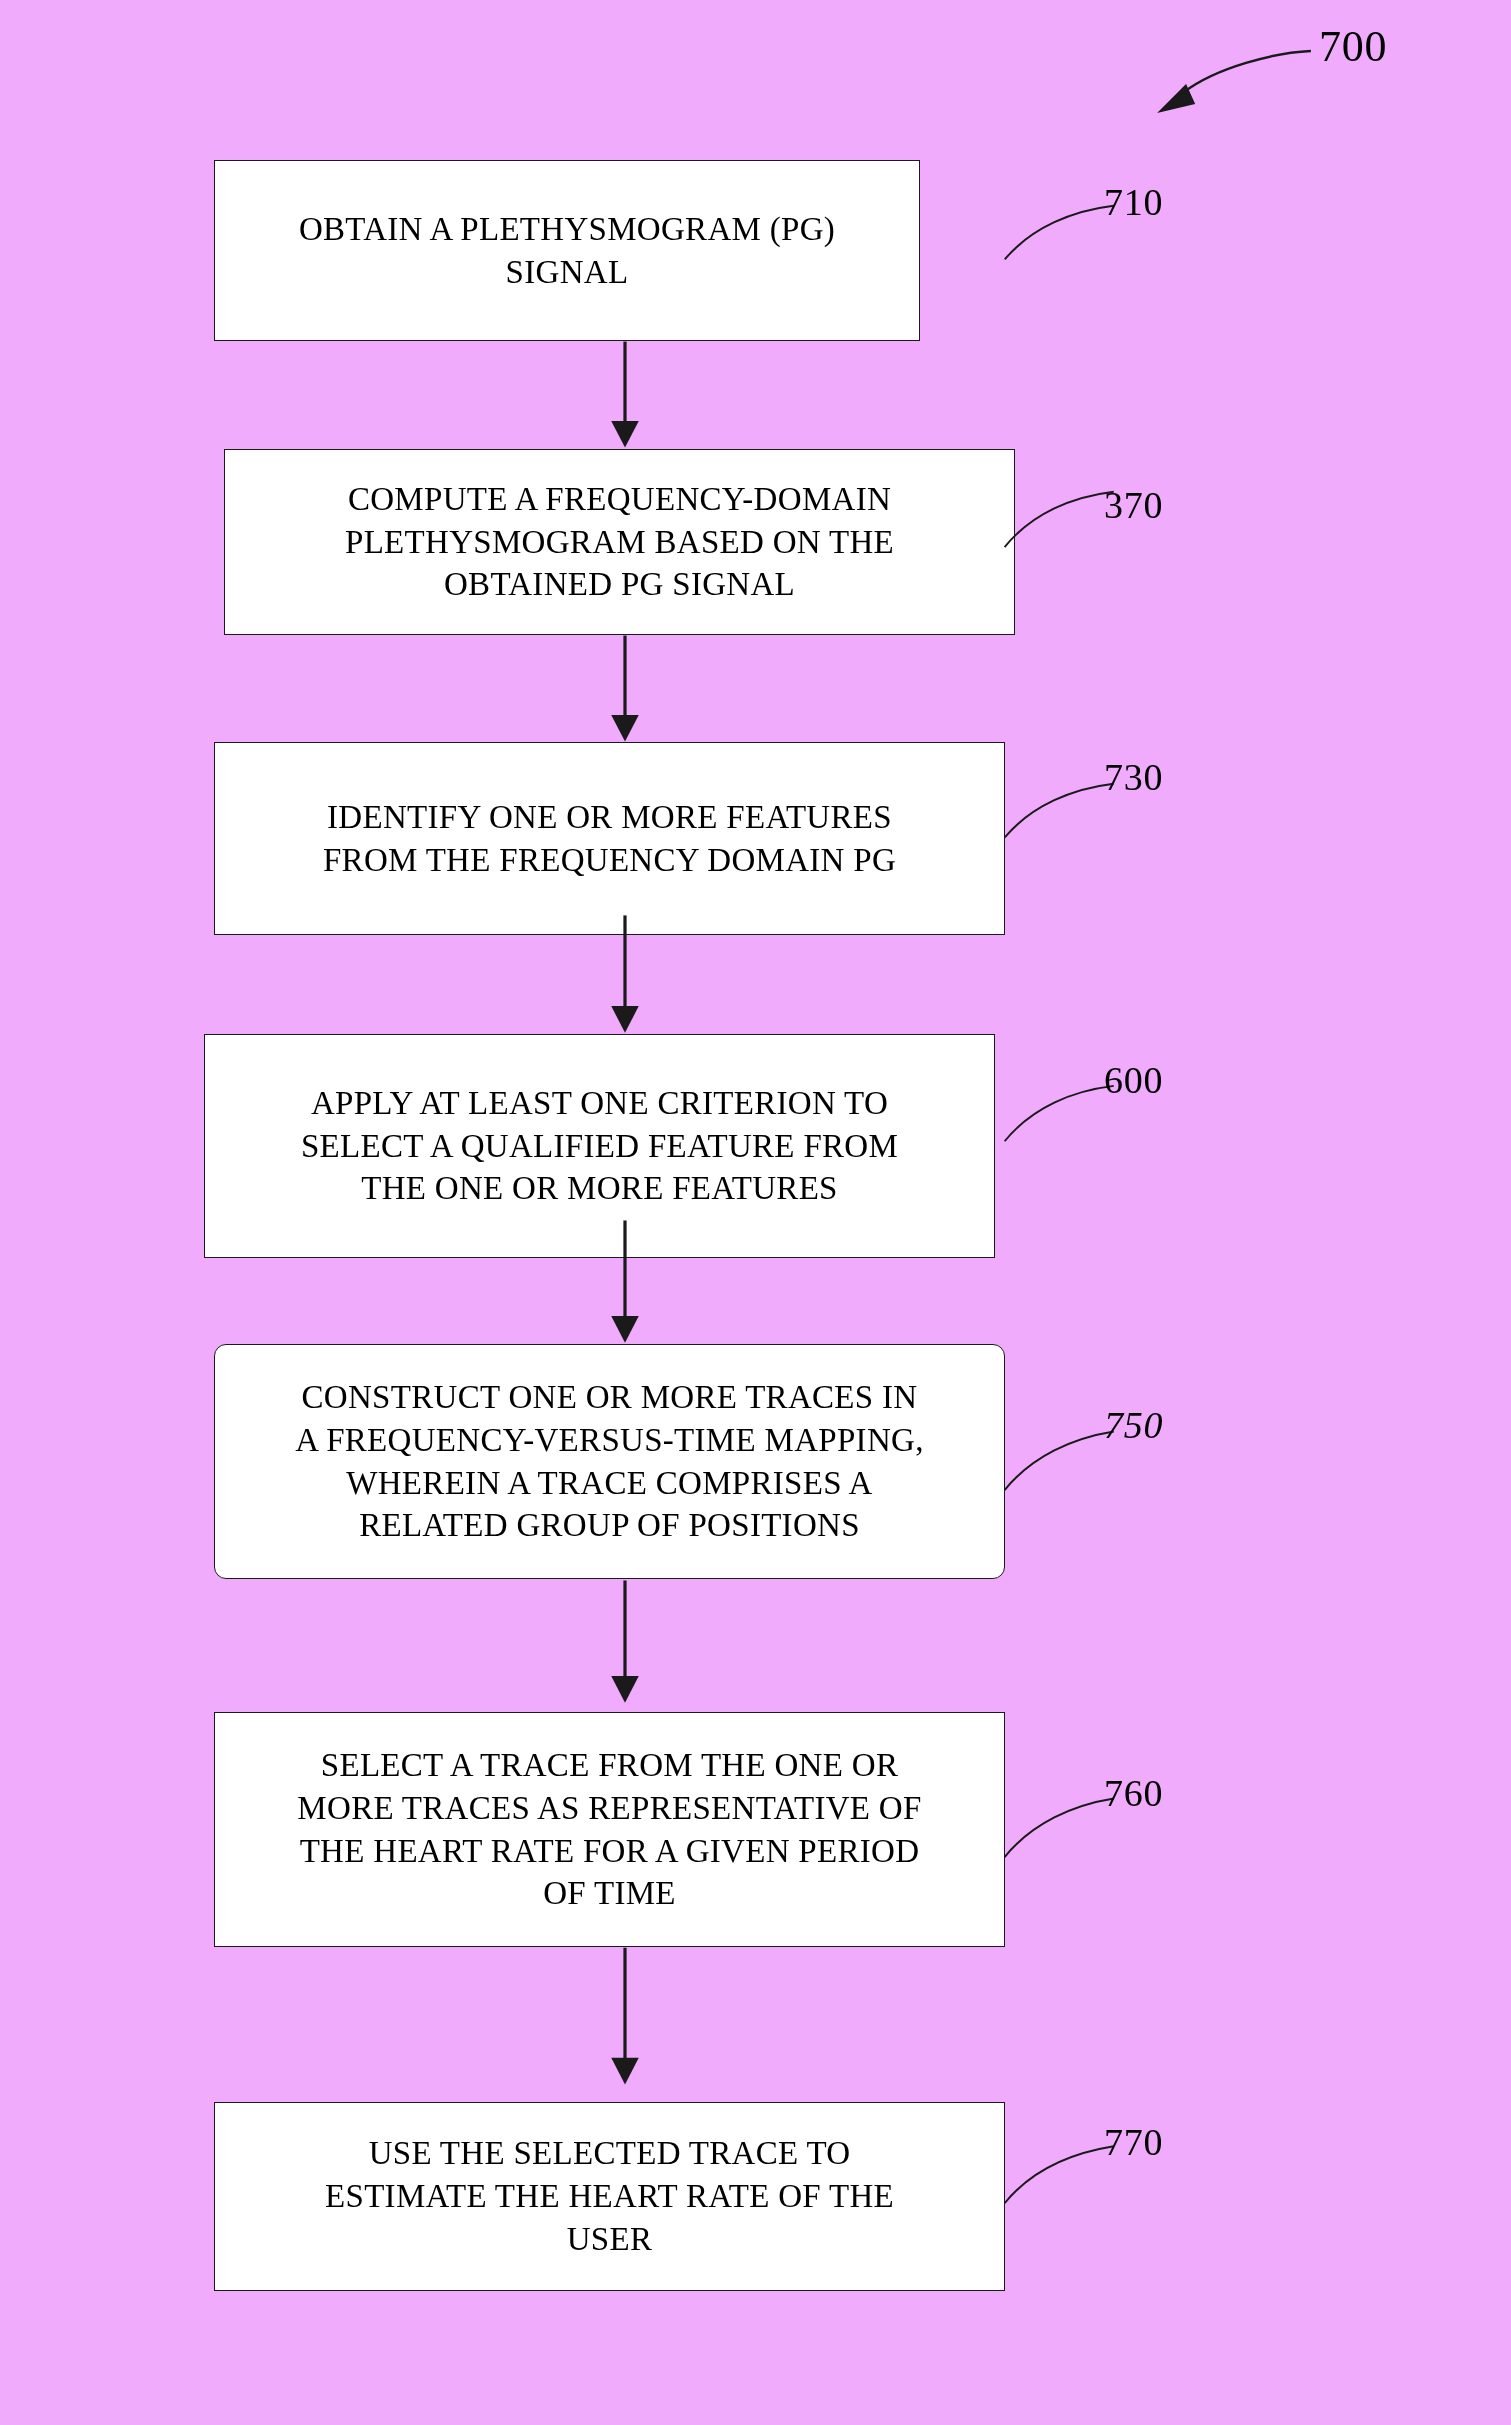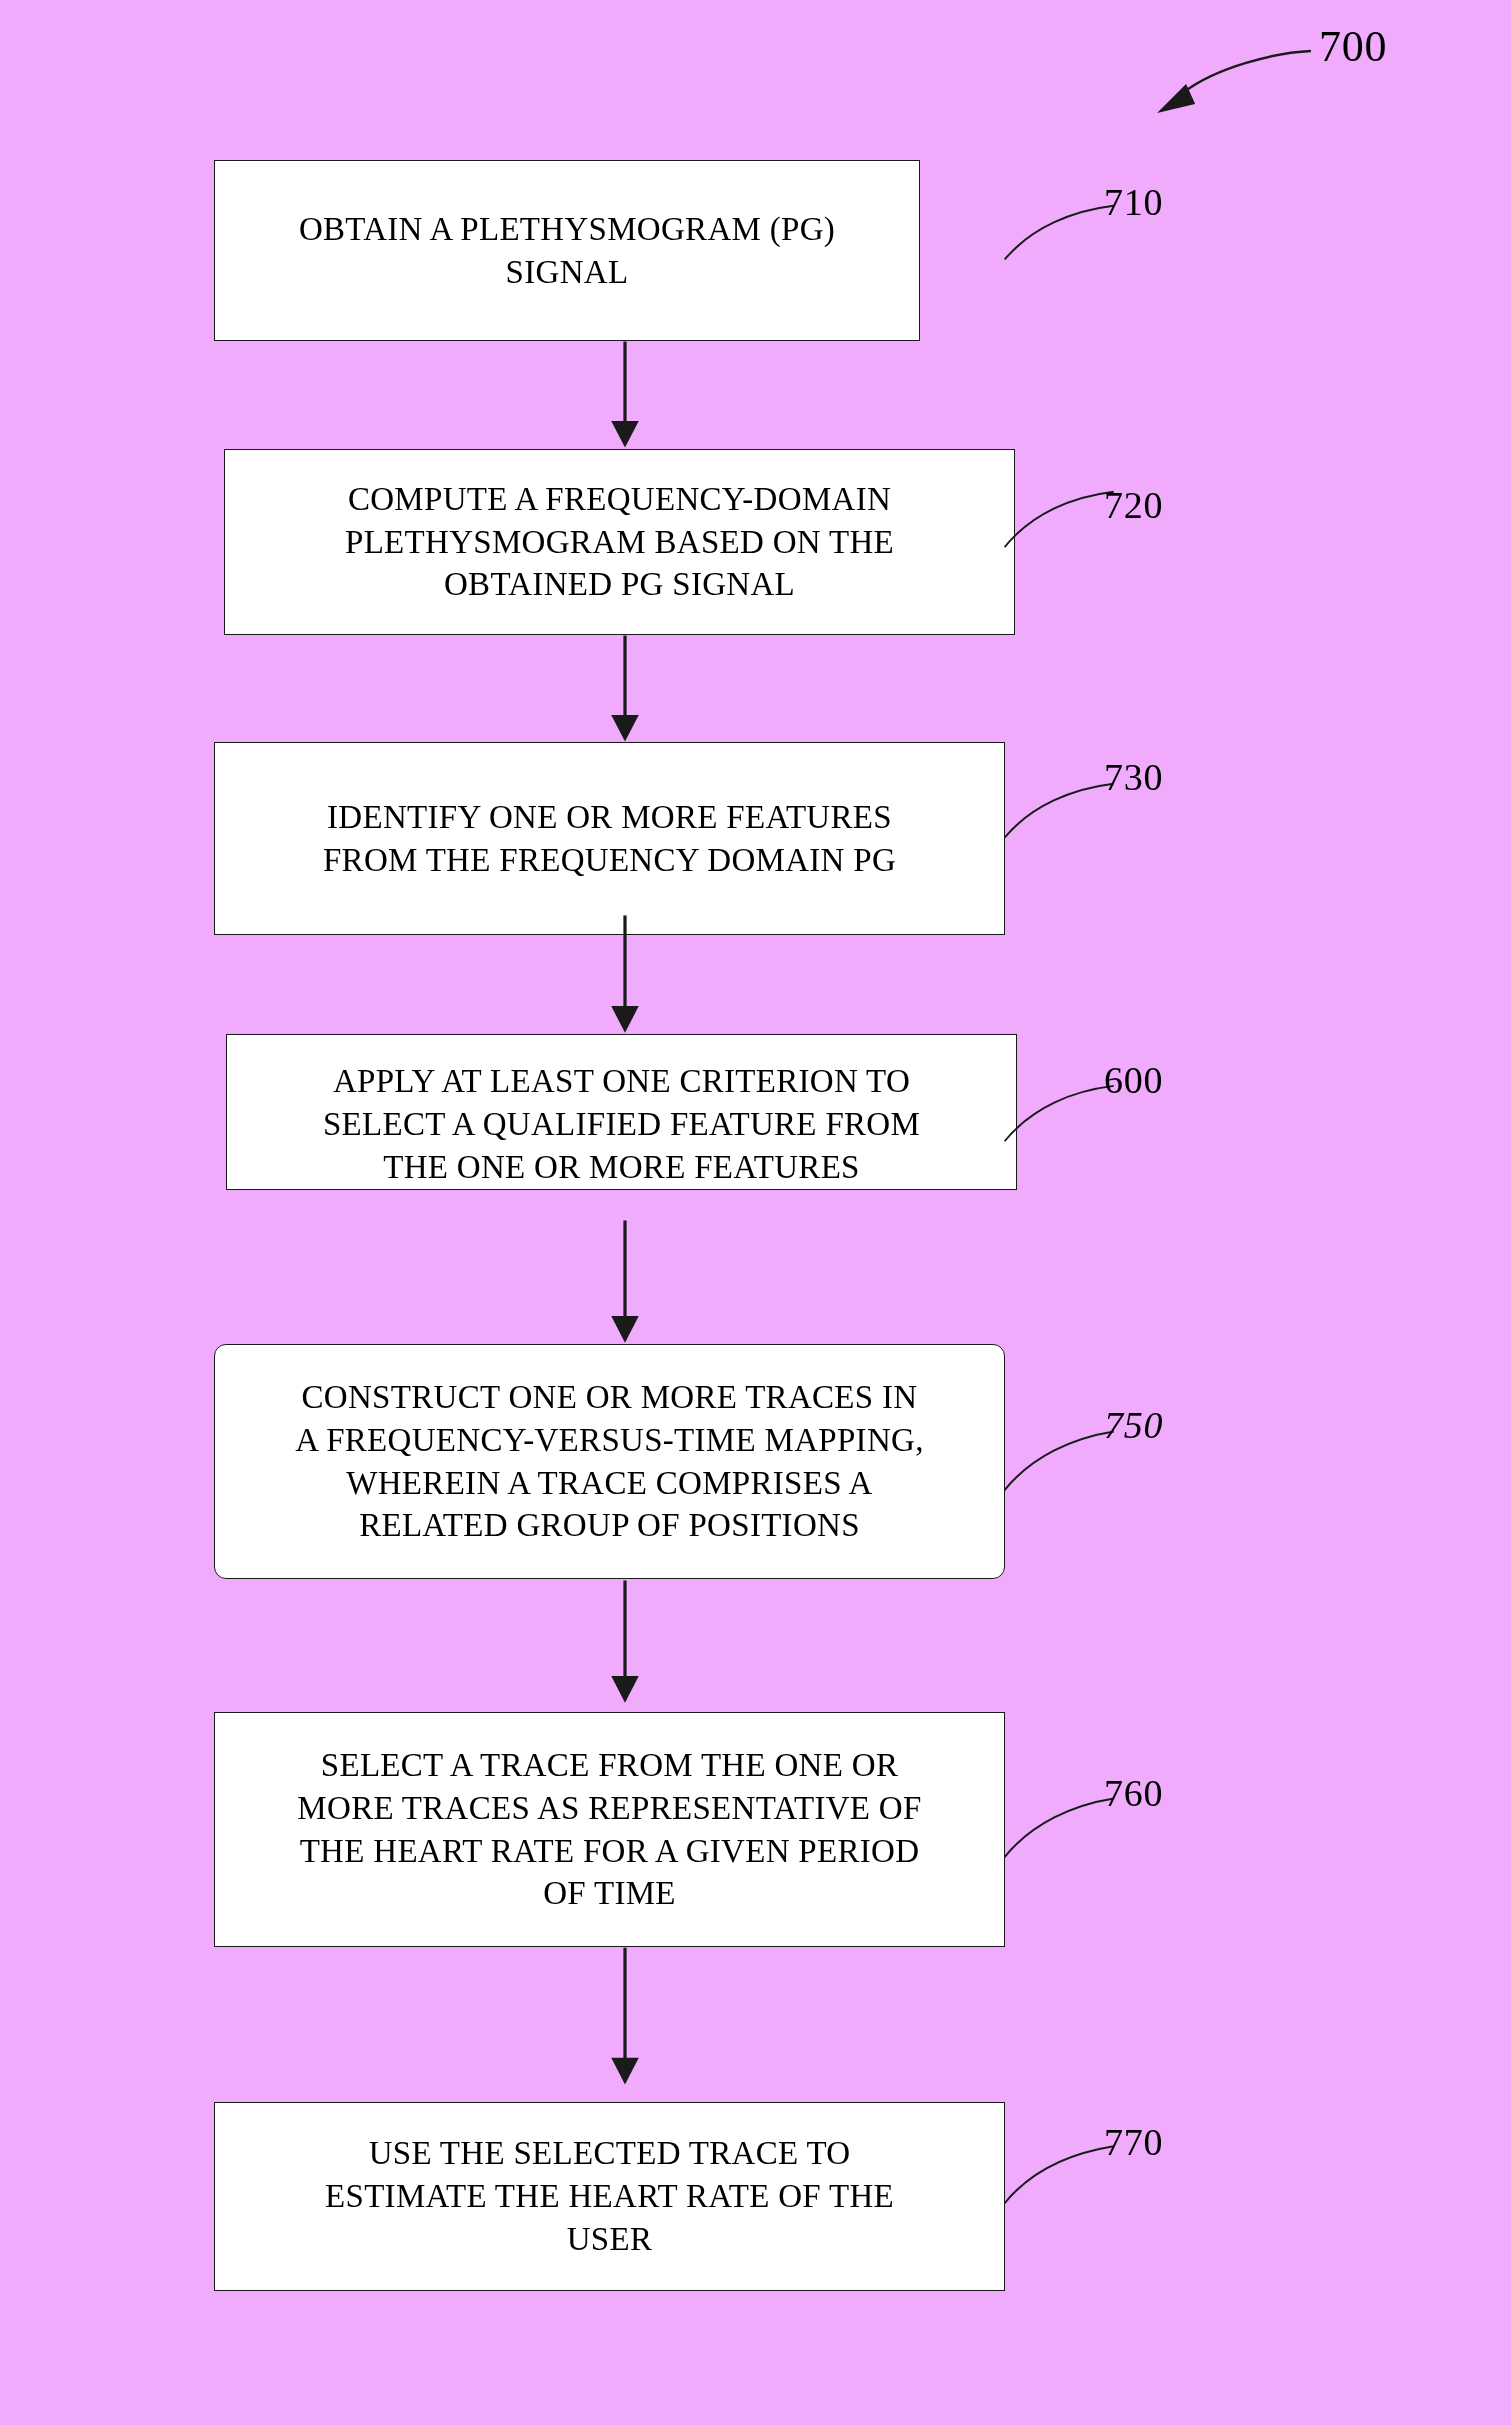--- a/index.html
+++ b/index.html
@@ -97,42 +97,42 @@
   </svg>
 
   <div class="box" style="left:224px; top:449px; width:791px; height:186px;">
     <div class="box-text">COMPUTE A FREQUENCY-DOMAIN
 PLETHYSMOGRAM BASED ON THE
 OBTAINED PG SIGNAL</div>
   </div>
   <svg class="ref-leader" style="left:1003px; top:480px; width:114px; height:69px;" viewBox="0 0 140 84">
     <path d="M 2 82 C 36 40, 86 20, 136 14" fill="none" stroke="#1a1a1a" stroke-width="2.4"></path>
   </svg>
-  <div class="ref-label" style="left:1104px; top:483px;">720</div>
+  <div class="ref-label" style="left:1104px; top:483px;">370</div>
 
   <svg class="connector" style="left:608px; top:635px; width:34px; height:108px;" viewBox="0 0 42 132">
     <line x1="21" y1="0" x2="21" y2="104" stroke="#1a1a1a" stroke-width="4"></line>
     <path d="M 4 98 L 21 131 L 38 98 Z" fill="#1a1a1a"></path>
   </svg>
 
   <div class="box" style="left:214px; top:742px; width:791px; height:193px;">
     <div class="box-text">IDENTIFY ONE OR MORE FEATURES
 FROM THE FREQUENCY DOMAIN PG</div>
   </div>
   <svg class="ref-leader" style="left:1003px; top:774px; width:114px; height:65px;" viewBox="0 0 140 80">
     <path d="M 2 78 C 36 38, 86 18, 136 12" fill="none" stroke="#1a1a1a" stroke-width="2.4"></path>
   </svg>
   <div class="ref-label" style="left:1104px; top:755px;">730</div>
 
   <svg class="connector" style="left:608px; top:915px; width:34px; height:119px;" viewBox="0 0 42 146">
     <line x1="21" y1="0" x2="21" y2="118" stroke="#1a1a1a" stroke-width="4"></line>
     <path d="M 4 112 L 21 145 L 38 112 Z" fill="#1a1a1a"></path>
   </svg>
 
-  <div class="box" style="left:226px; top:1034px; width:791px; height:156px;align-items:flex-end;">
+  <div class="box" style="left:204px; top:1034px; width:791px; height:224px;">
     <div class="box-text">APPLY AT LEAST ONE CRITERION TO
 SELECT A QUALIFIED FEATURE FROM
 THE ONE OR MORE FEATURES</div>
   </div>
   <svg class="ref-leader" style="left:1003px; top:1076px; width:114px; height:67px;" viewBox="0 0 140 82">
     <path d="M 2 80 C 36 38, 86 18, 136 12" fill="none" stroke="#1a1a1a" stroke-width="2.4"></path>
   </svg>
   <div class="ref-label" style="left:1104px; top:1058px;">600</div>
 
   <svg class="connector" style="left:608px; top:1220px; width:34px; height:124px;" viewBox="0 0 42 152">

